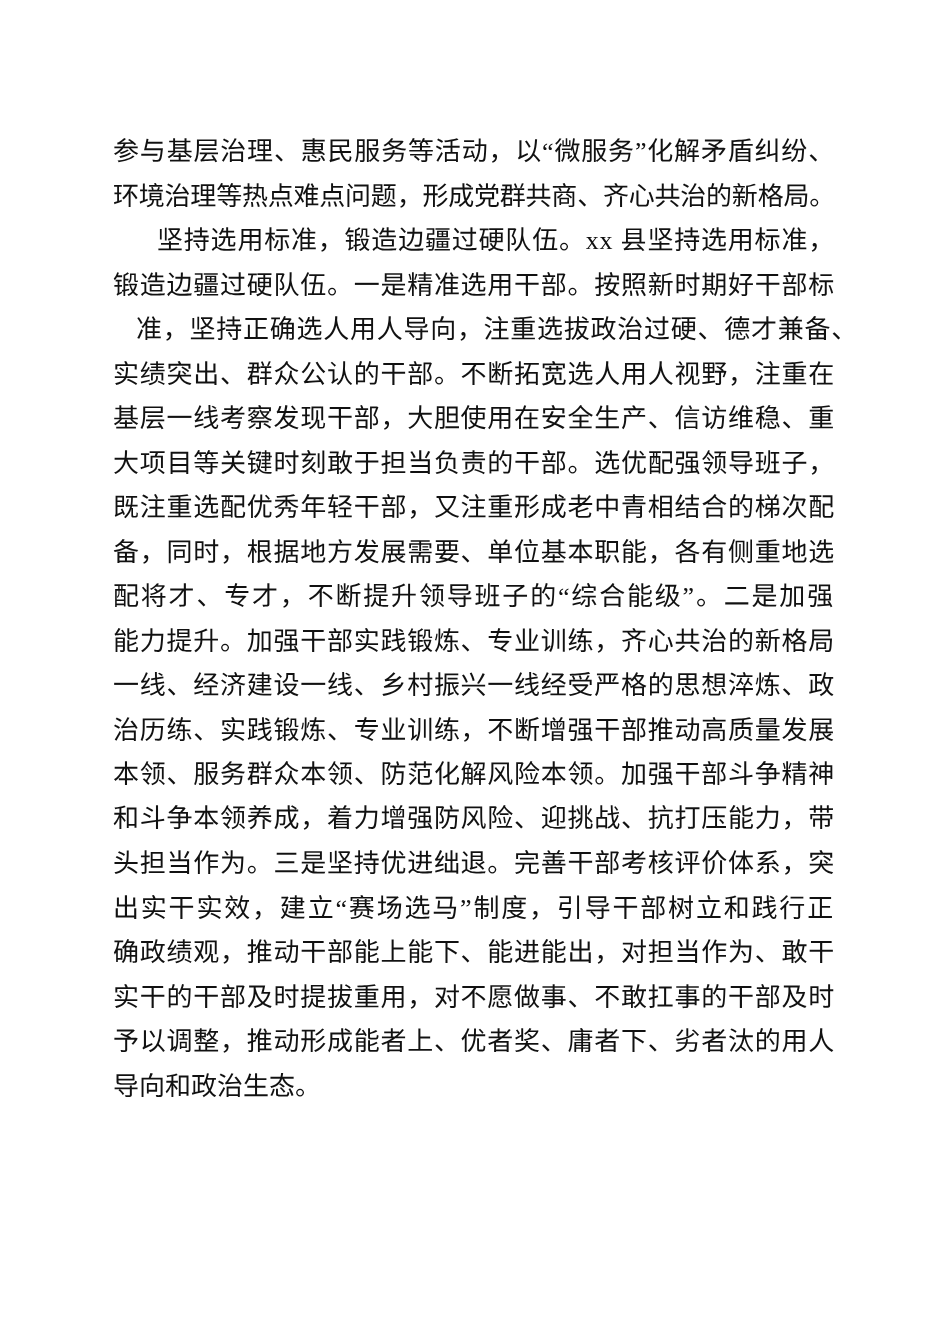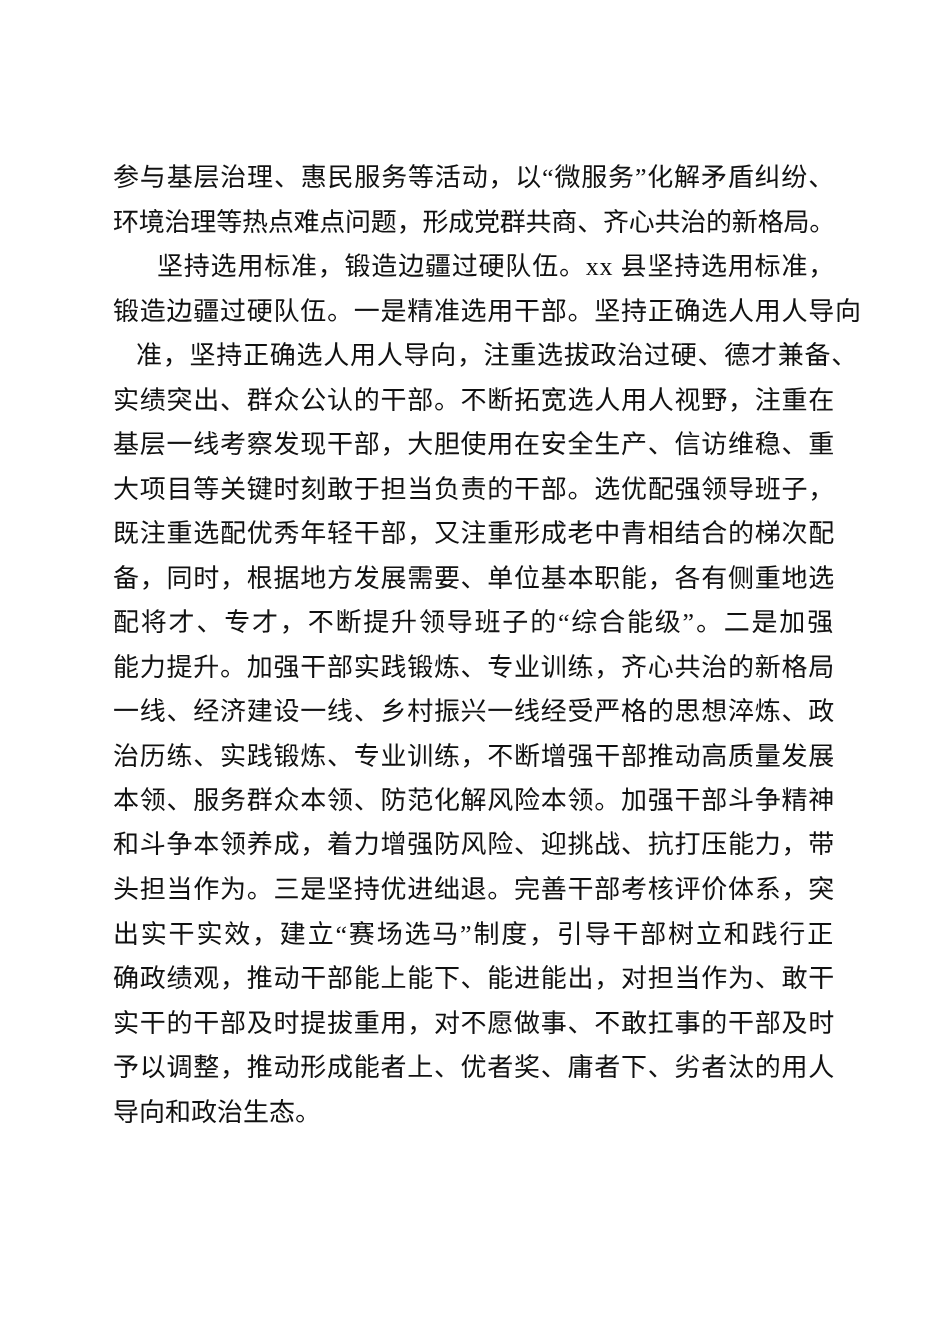--- a/index.html
+++ b/index.html
@@ -10,21 +10,21 @@
   .page {
     position: relative;
     width: 950px;
     height: 1344px;
     background: #ffffff;
     overflow: hidden;
   }
   .text-block {
     position: absolute;
     left: 113px;
-    top: 156px;
+    top: 130px;
     width: 722px;
     font-family: "Liberation Serif", "DejaVu Serif", serif;
     font-size: 26px;
     color: #111111;
     font-weight: 400;
   }
   .line {
     height: 44.5px;
     line-height: 44.5px;
     white-space: nowrap;
@@ -39,21 +39,21 @@
   }
 </style>
 </head>
 <body>
 
 <div class="page">
   <div class="text-block" id="text-block">
       <div class="line" style="letter-spacing: 0.81808px;"><span>参与基层治理、惠民服务等活动，以“微服务”化解矛盾纠纷、</span></div>
       <div class="line" style="letter-spacing: -0.214844px;"><span>环境治理等热点难点问题，形成党群共商、齐心共治的新格局。</span></div>
       <div class="line indent" style="letter-spacing: 0.795718px;"><span>坚持选用标准，锻造边疆过硬队伍。xx 县坚持选用标准，</span></div>
-      <div class="line" style="letter-spacing: 0.740162px;"><span>锻造边疆过硬队伍。一是精准选用干部。坚持正确选人用人导向</span></div>
+      <div class="line" style="letter-spacing: 0.740162px;"><span>锻造边疆过硬队伍。一是精准选用干部。按照新时期好干部标</span></div>
       <div class="line" style="letter-spacing: 0.740162px; margin-left: 23px;"><span>准，坚持正确选人用人导向，注重选拔政治过硬、德才兼备、</span></div>
       <div class="line" style="letter-spacing: 0.740162px;"><span>实绩突出、群众公认的干部。不断拓宽选人用人视野，注重在</span></div>
       <div class="line" style="letter-spacing: 0.740162px;"><span>基层一线考察发现干部，大胆使用在安全生产、信访维稳、重</span></div>
       <div class="line" style="letter-spacing: 0.740162px;"><span>大项目等关键时刻敢于担当负责的干部。选优配强领导班子，</span></div>
       <div class="line" style="letter-spacing: 0.740162px;"><span>既注重选配优秀年轻干部，又注重形成老中青相结合的梯次配</span></div>
       <div class="line" style="letter-spacing: 0.740162px;"><span>备，同时，根据地方发展需要、单位基本职能，各有侧重地选</span></div>
       <div class="line" style="letter-spacing: 1.81134px;"><span>配将才、专才，不断提升领导班子的“综合能级”。二是加强</span></div>
       <div class="line" style="letter-spacing: 0.740162px;"><span>能力提升。加强干部实践锻炼、专业训练，齐心共治的新格局</span></div>
       <div class="line" style="letter-spacing: 0.740162px;"><span>一线、经济建设一线、乡村振兴一线经受严格的思想淬炼、政</span></div>
       <div class="line" style="letter-spacing: 0.740162px;"><span>治历练、实践锻炼、专业训练，不断增强干部推动高质量发展</span></div>

